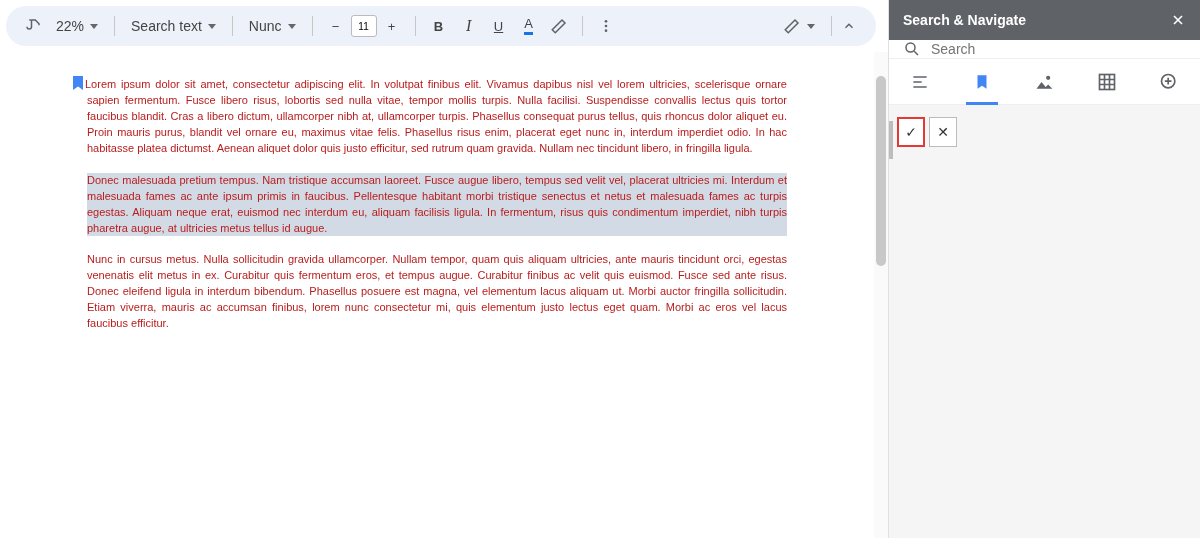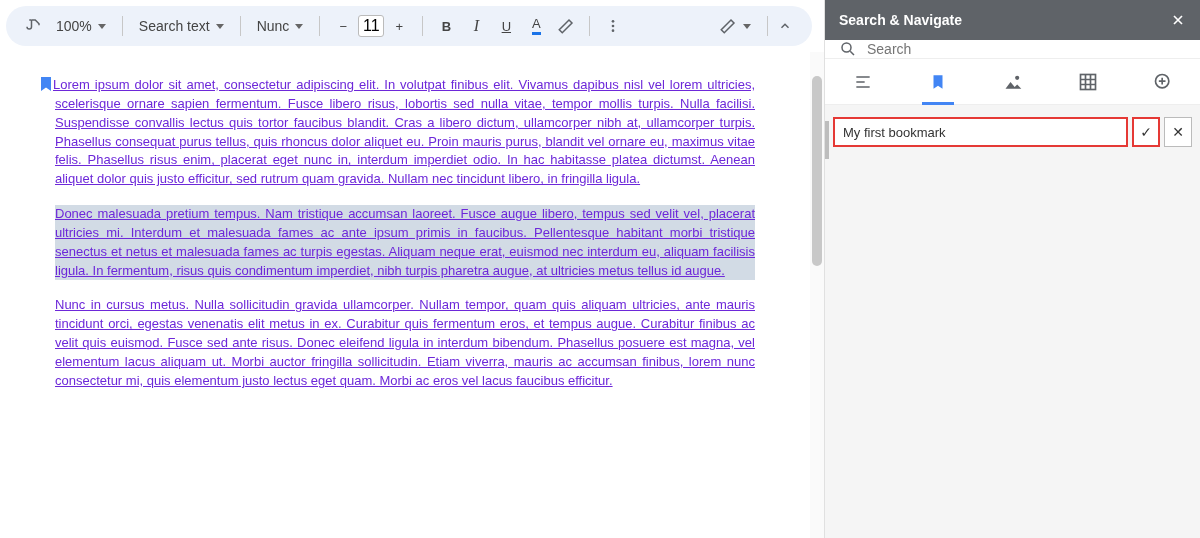--- a/index.html
+++ b/index.html
@@ -1,39 +1,39 @@
 <!DOCTYPE html>
 <html><head>
 <meta charset="utf-8">
 <style>
 * { margin: 0; padding: 0; box-sizing: border-box; }
 body { font-family: Arial, sans-serif; width: 1200px; height: 538px; overflow: hidden; background: #fff; }
 
 .app { display: flex; width: 100%; height: 100%; }
 .left { flex: 1; display: flex; flex-direction: column; min-width: 0; }
-.right { width: 376px; flex-shrink: 0; display: flex; flex-direction: column; border-left: 1px solid #e0e0e0; }
+.right { width: 312px; flex-shrink: 0; display: flex; flex-direction: column; border-left: 1px solid #e0e0e0; }
 
 
 .tb-wrap { padding: 6px 12px 6px 6px; background: #fff; }
 .tb { background: #edf2fa; border-radius: 24px; height: 40px; display: flex; align-items: center; padding: 0 14px; gap: 4px; position: relative; }
 .tb .sep { width: 1px; height: 20px; background: #c7c7c7; margin: 0 6px; }
 .tb .btn { display: inline-flex; align-items: center; justify-content: center; min-width: 26px; height: 28px; border-radius: 4px; cursor: pointer; color: #444; font-size: 13px; }
 .tb .drop { display: inline-flex; align-items: center; gap: 6px; padding: 0 6px; cursor: pointer; color: #444; font-size: 14px; }
 .tb .caret { width: 0; height: 0; border-left: 4px solid transparent; border-right: 4px solid transparent; border-top: 5px solid #666; }
 .tb .fontsize { display: flex; align-items: center; gap: 2px; }
-.tb .fontsize input { width: 26px; height: 22px; border: 1px solid #bbb; border-radius: 3px; text-align: center; font-size: 16px; background: #fff; }
+.tb .fontsize input { width: 26px; height: 22px; border: 1px solid #bbb; border-radius: 3px; text-align: center; font-size: 10px; background: #fff; }
 .tb .icb { font-family: Arial; }
 .tb .underline-a { border-bottom: 3px solid #1a73e8; padding-bottom: 1px; line-height: 14px; }
 .tb .vsep-space { flex: 1; }
 .tb .pen { font-size: 16px; }
 .tb .chev { width: 20px; text-align: center; font-size: 14px; color: #444; cursor: pointer; }
 
 
 .docwrap { flex: 1; overflow: auto; display: flex; justify-content: center; background: #fff; padding-top: 24px; }
-.page { width: 700px; font-size: 13px; color: #6d28d9; line-height: 1.45; text-decoration: underline; }
+.page { width: 700px; font-size: 11px; color: #b91c1c; line-height: 1.45; }
 .page p { margin-bottom: 16px; text-align: justify; }
 .page .bookmark-flag { display: inline-block; width: 10px; height: 14px; background: #4285f4; clip-path: polygon(0 0, 100% 0, 100% 100%, 50% 75%, 0 100%); vertical-align: -2px; margin-right: 2px; margin-left: -14px; }
 .page .sel { background: #d2dbe5; }
 .scrollbar { width: 14px; background: #fafafa; position: relative; }
 .scrollbar .thumb { position: absolute; top: 24px; left: 2px; width: 10px; height: 190px; background: #c8c8c8; border-radius: 5px; }
 
 
 .rp-head { background: #5f6368; color: #fff; height: 40px; display: flex; align-items: center; padding: 0 14px; font-size: 14px; font-weight: bold; justify-content: space-between; }
 .rp-close { cursor: pointer; font-size: 18px; color: #fff; }
 .rp-search { display: flex; align-items: center; gap: 10px; padding: 0 14px; border-bottom: 1px solid #eee; }
@@ -60,21 +60,21 @@
     <div class="tb-wrap">
     <div class="tb">
       <div class="btn">
         <svg width="18" height="18" viewBox="0 0 24 24" fill="none" stroke="#5f6368" stroke-width="2">
               <path d="M10 4v9a3 3 0 0 1-6 0"></path>
               <path d="M10 4h5l5 5v2"></path>
               <path d="M7 4h3"></path>
             </svg>
       </div>
       <div class="drop">
-        <span>100%</span>
+        <span>22%</span>
         <span class="caret"></span>
       </div>
       <div class="sep"></div>
       <div class="drop">
         <span>Search text</span>
         <span class="caret"></span>
       </div>
       <div class="sep"></div>
       <div class="drop">
         <span>Nunc</span>
@@ -181,19 +181,18 @@
       </div>
       <div class="rp-tab">
         <svg width="20" height="20" viewBox="0 0 24 24" fill="none" stroke="#5f6368" stroke-width="2">
             <circle cx="11" cy="11" r="8"></circle>
             <path d="M7 11h8M11 7v8"></path>
           </svg>
       </div>
     </div>
     <div class="rp-body">
       <div class="bm-row">
-        <input class="bm-input" value="My first bookmark" style="">
         <div class="bm-btn">✓</div>
         <div class="bm-btn cancel">✕</div>
       </div>
     </div>
   </div>
 </div>
 
 </body></html>

